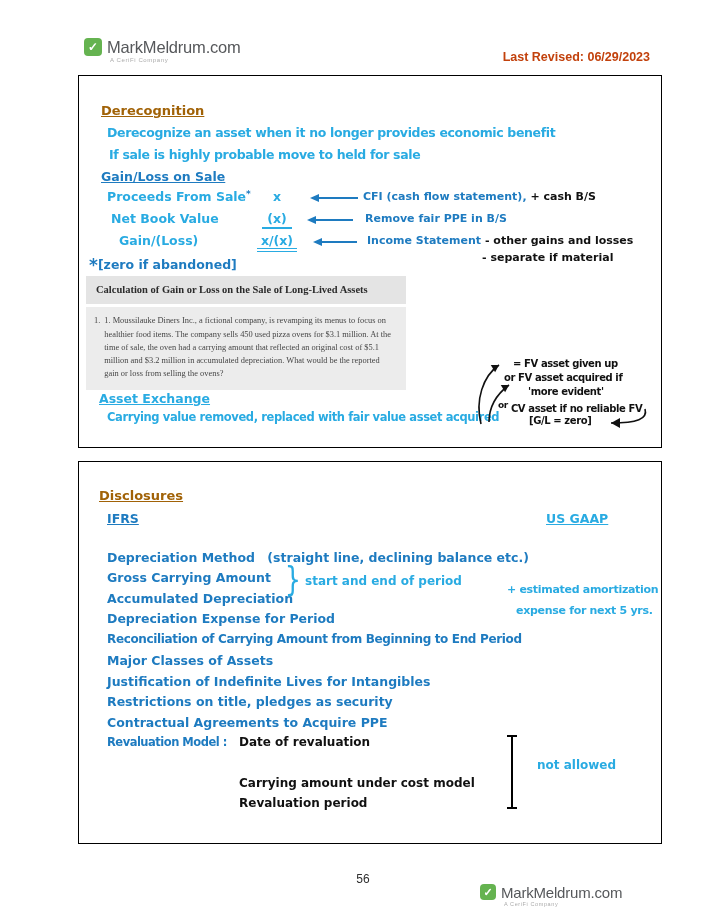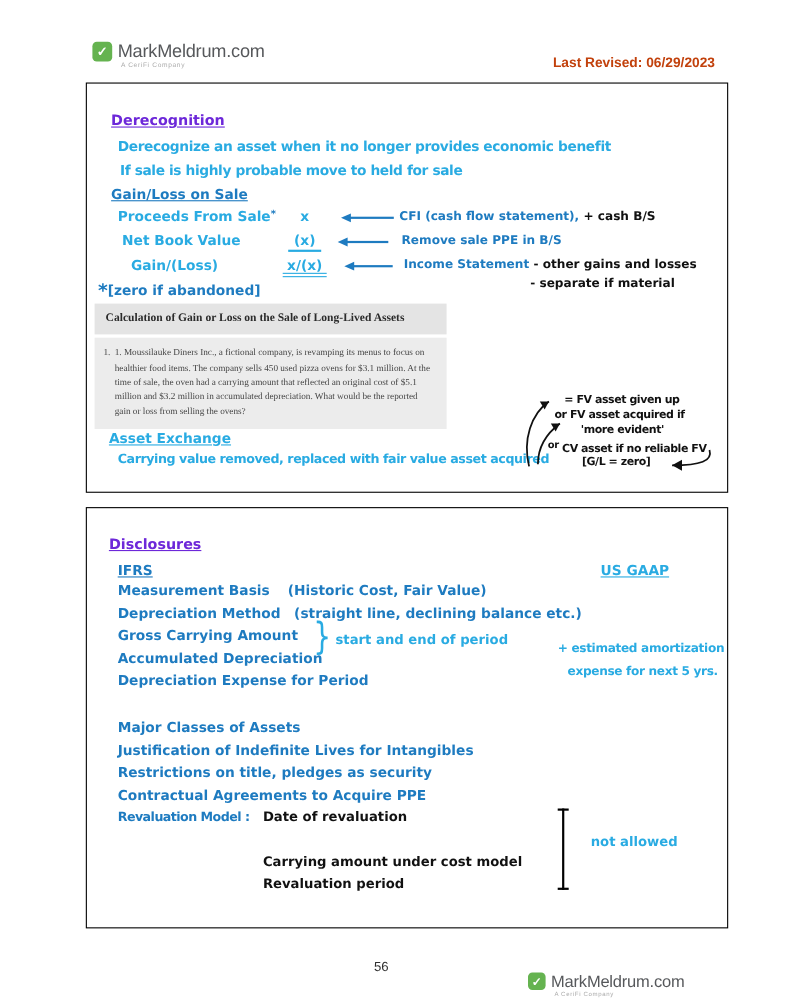--- a/index.html
+++ b/index.html
@@ -18,21 +18,21 @@
                   font-weight:bold; font-size:12.5px; color:#c2410c; }
 
   .box { position:absolute; left:78px; width:584px; border:1.5px solid #000; background:#fff; }
   #box1 { top:75px;  height:373px; }
   #box2 { top:461px; height:383px; }
 
   
   .hw { font-family:"DejaVu Sans", sans-serif; font-weight:700; font-size:12.5px; white-space:nowrap; }
   .cyan  { color:#29abe2; }
   .blue  { color:#1e7bc0; }
-  .red   { color:#6d28d9; }
+  .red   { color:#a16207; }
   .blk   { color:#111111; }
   .ul    { text-decoration:underline; }
   .tight { letter-spacing:-0.35px; }
   .sm    { font-size:11px; }
   .fv    { font-size:10px; letter-spacing:-0.4px; color:#111; }
   .sup   { font-size:9px; vertical-align:4px; }
 
   .u1 span { border-bottom:2px solid #29abe2; padding:0 5px 1px; }
   .u2 span { border-bottom:4px double #29abe2; padding:0 4px 0; }
   .valcol  { width:60px; text-align:center; }
@@ -50,21 +50,21 @@
                    color:#454545; font-size:8.4px; line-height:1.58; display:flex; gap:4px; }
 
   .brace { position:absolute; color:#29abe2; font-size:34px; font-weight:400;
            font-family:"DejaVu Sans", sans-serif; transform:scaleX(0.75); }
 
   .ibeam { position:absolute; width:2px; background:#000; }
   .ibeam::before, .ibeam::after { content:""; position:absolute; left:-4px; width:10px; height:2px; background:#000; }
   .ibeam::before { top:0; } .ibeam::after { bottom:0; }
 
   svg { position:absolute; overflow:visible; }
-  .page-num { position:absolute; left:340px; top:872px; width:46px; text-align:left;
+  .page-num { position:absolute; left:340px; top:872px; width:46px; text-align:center;
               font-size:12px; color:#2e2e2e; }
 </style>
 </head>
 <body>
 
 <div class="page">
 
   <div class="logo-icon" style="left:84px; top:38px; width:18px; height:18px; font-size:12px;">✓</div>
   <div class="logo-text" style="left:107px; top:38px; font-size:16.5px;">MarkMeldrum.com</div>
   <div class="logo-sub" style="left:110px; top:57px; font-size:6px;">A CeriFi Company</div>
@@ -85,21 +85,21 @@
     <div class="abs hw sm" style="left:284px; top:114px;">
       <span class="blue">CFI (cash flow statement),</span>
       <span class="blk">+ cash B/S</span>
     </div>
 
     <div class="abs hw cyan" style="left:32px; top:135px;">
       <span>Net Book Value</span>
     </div>
     <div class="abs hw cyan valcol u1" style="left:168px; top:135px;"><span>(x)</span></div>
     <span class="arr" style="left:236px; top:143px; width:38px;"></span>
-    <div class="abs hw sm blue" style="left:286px; top:136px;">Remove sale PPE in B/S</div>
+    <div class="abs hw sm blue" style="left:286px; top:136px;">Remove fair PPE in B/S</div>
 
     <div class="abs hw cyan" style="left:40px; top:157px;">
       <span>Gain/(Loss)</span>
     </div>
     <div class="abs hw cyan valcol u2" style="left:168px; top:157px;"><span>x/(x)</span></div>
     <span class="arr" style="left:242px; top:165px; width:36px;"></span>
     <div class="abs hw sm" style="left:288px; top:158px;">
       <span class="blue">Income Statement</span>
       <span class="blk">- other gains and losses</span>
     </div>
@@ -139,31 +139,28 @@
       <polygon points="10,15 19,10 19,20" fill="#111"></polygon>
     </svg>
   </div>
 
   <div class="box" id="box2">
 
     <div class="abs hw red ul" style="left:20px; top:26px; font-size:13px;">Disclosures</div>
     <div class="abs hw blue ul" style="left:28px; top:49px;">IFRS</div>
     <div class="abs hw cyan ul" style="left:467px; top:49px;">US GAAP</div>
 
-    <div class="abs hw blue" style="left:28px; top:67px;">
-      <span>Measurement Basis</span>
-      <span style="margin-left:12px;">(Historic Cost, Fair Value)</span>
-    </div>
     <div class="abs hw blue" style="left:28px; top:88px;">
       <span>Depreciation Method</span>
       <span style="margin-left:8px;">(straight line, declining balance etc.)</span>
     </div>
     <div class="abs hw blue" style="left:28px; top:108px;">Gross Carrying Amount</div>
     <div class="abs hw blue" style="left:28px; top:129px;">Accumulated Depreciation</div>
     <div class="abs hw blue" style="left:28px; top:149px;">Depreciation Expense for Period</div>
+    <div class="abs hw blue tight" style="left:28px; top:170px; font-size:12px;">Reconciliation of Carrying Amount from Beginning to End Period</div>
     <div class="abs hw blue" style="left:28px; top:191px;">Major Classes of Assets</div>
     <div class="abs hw blue" style="left:28px; top:212px;">Justification of Indefinite Lives for Intangibles</div>
     <div class="abs hw blue" style="left:28px; top:232px;">Restrictions on title, pledges as security</div>
     <div class="abs hw blue" style="left:28px; top:253px;">Contractual Agreements to Acquire PPE</div>
 
     <div class="brace" style="left:203px; top:97px;">}</div>
     <div class="abs hw cyan" style="left:226px; top:112px; font-size:12px;">start and end of period</div>
 
     <div class="abs hw cyan" style="left:428px; top:121px; font-size:11px; letter-spacing:-0.3px;">+ estimated amortization</div>
     <div class="abs hw cyan" style="left:437px; top:142px; font-size:11px; letter-spacing:-0.3px;">expense for next 5 yrs.</div>

